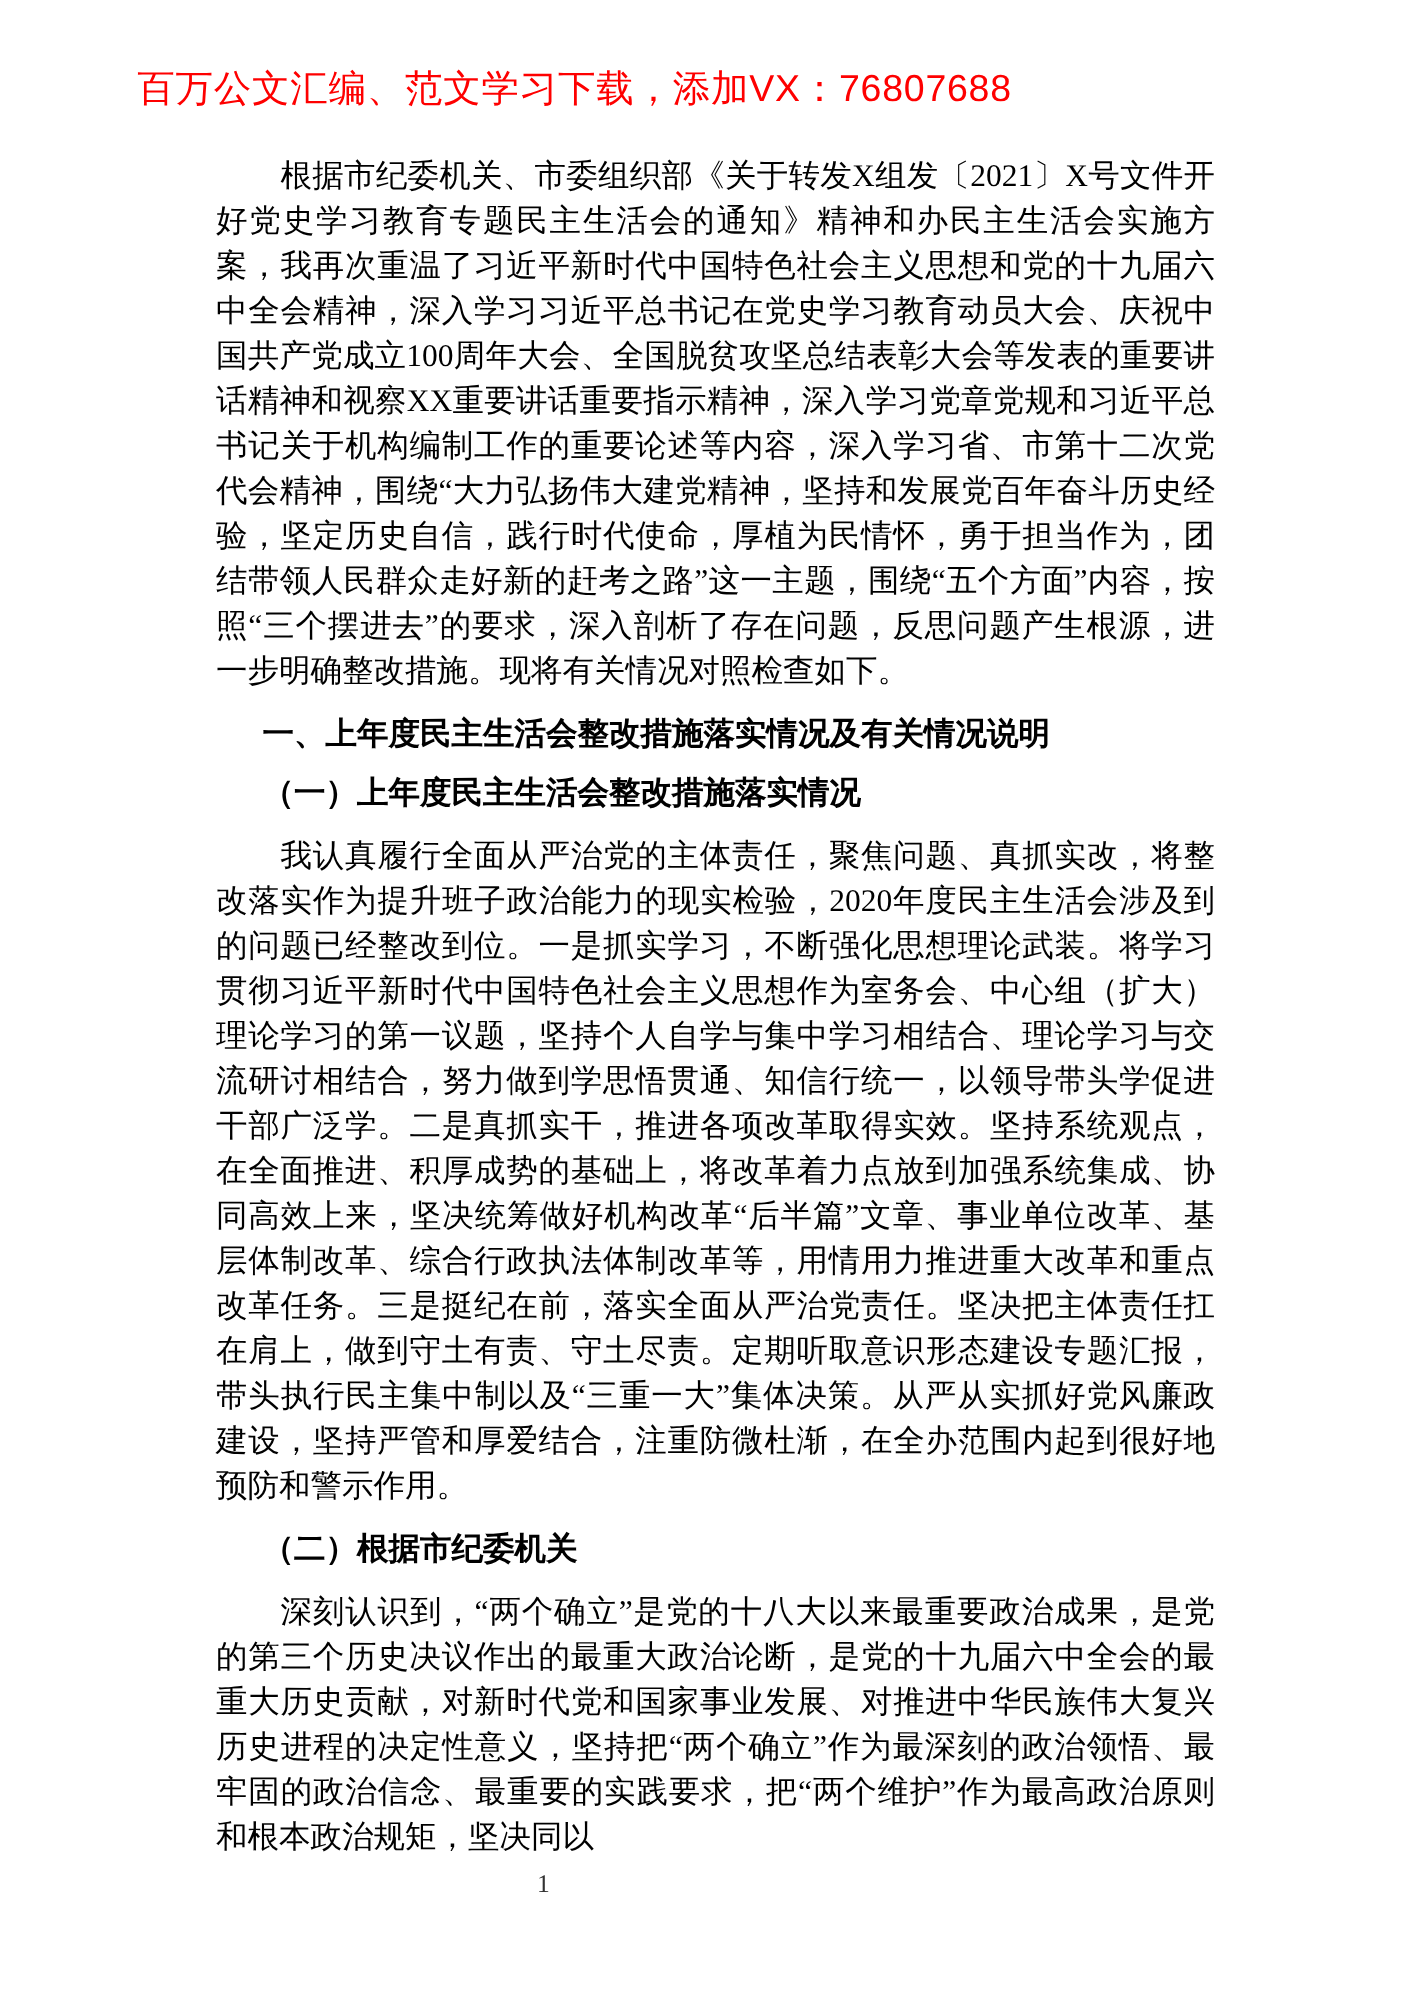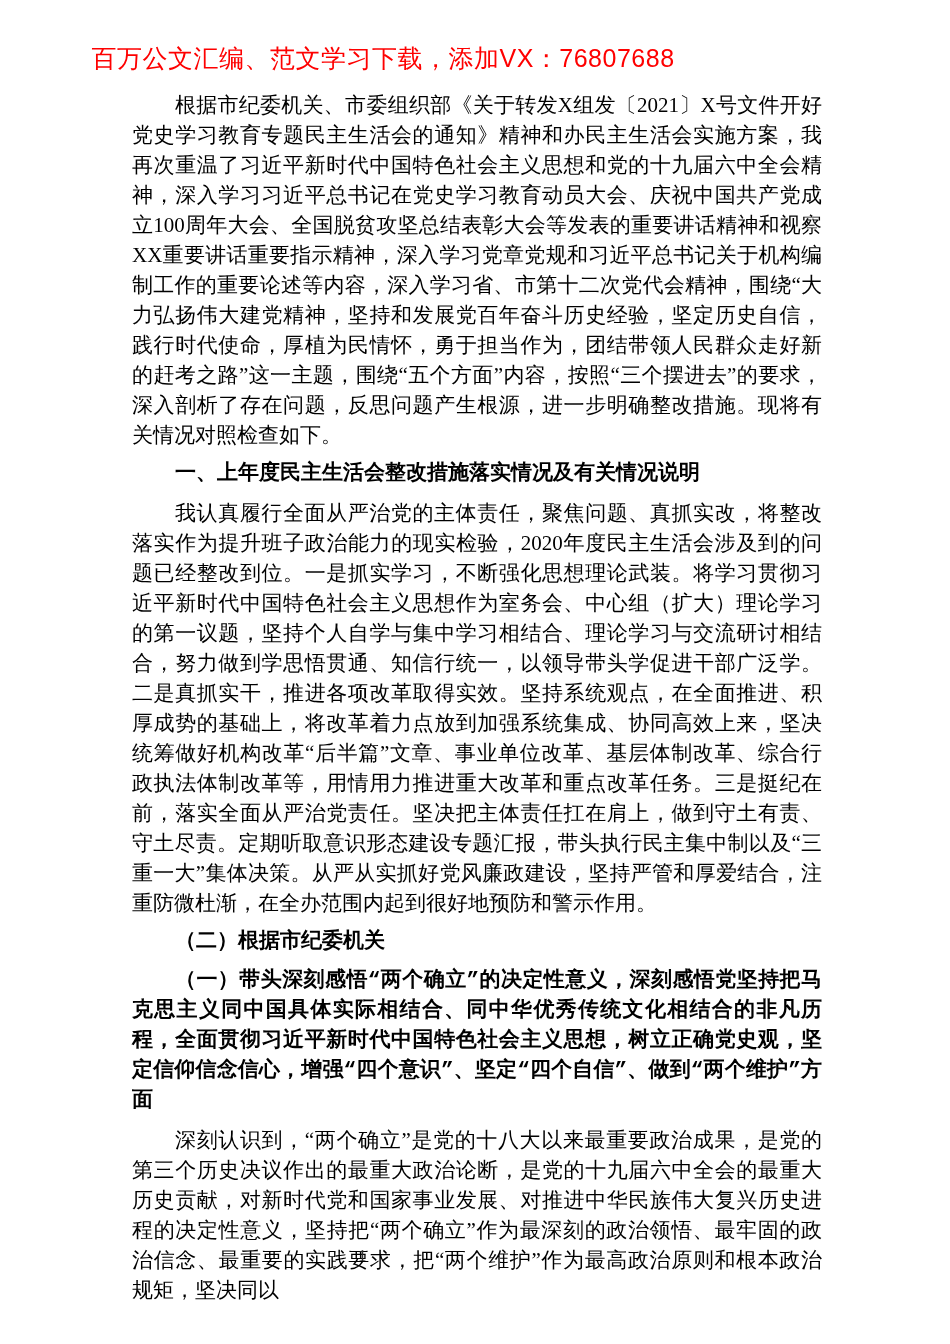--- a/index.html
+++ b/index.html
@@ -27,28 +27,28 @@
     position: absolute;
     left: 132px;
     top: 90px;
     width: 690px;
     color: #000000;
     font-size: 21px;
     line-height: 30px;
     text-align: justify;
   }
   .para {
-    margin: 0;
+    margin: 12px;
     text-indent: 43px;
   }
   .h {
     margin: 9px 0;
     text-indent: 43px;
     font-weight: 700;
-    font-family: Liberation Mono, monospace;
+    font-family: Liberation Serif, serif;
     font-size: 21px;
     line-height: 30px;
   }
   .pagenum {
     position: absolute;
     left: 358px;
     top: 1246px;
     color: #333333;
     font-size: 17px;
     font-family: "Liberation Serif", "DejaVu Serif", serif;
@@ -57,21 +57,21 @@
 </head>
 <body>
 
 <div class="page">
 
   <div class="notice">百万公文汇编、范文学习下载，添加VX：76807688</div>
 
   <div class="doc">
     <p class="para">根据市纪委机关、市委组织部《关于转发X组发〔2021〕X号文件开好党史学习教育专题民主生活会的通知》精神和办民主生活会实施方案，我再次重温了习近平新时代中国特色社会主义思想和党的十九届六中全会精神，深入学习习近平总书记在党史学习教育动员大会、庆祝中国共产党成立100周年大会、全国脱贫攻坚总结表彰大会等发表的重要讲话精神和视察XX重要讲话重要指示精神，深入学习党章党规和习近平总书记关于机构编制工作的重要论述等内容，深入学习省、市第十二次党代会精神，围绕“大力弘扬伟大建党精神，坚持和发展党百年奋斗历史经验，坚定历史自信，践行时代使命，厚植为民情怀，勇于担当作为，团结带领人民群众走好新的赶考之路”这一主题，围绕“五个方面”内容，按照“三个摆进去”的要求，深入剖析了存在问题，反思问题产生根源，进一步明确整改措施。现将有关情况对照检查如下。</p>
     <p class="h">一、上年度民主生活会整改措施落实情况及有关情况说明</p>
+    <p class="h">（一）上年度民主生活会整改措施落实情况</p>
     <p class="para">我认真履行全面从严治党的主体责任，聚焦问题、真抓实改，将整改落实作为提升班子政治能力的现实检验，2020年度民主生活会涉及到的问题已经整改到位。一是抓实学习，不断强化思想理论武装。将学习贯彻习近平新时代中国特色社会主义思想作为室务会、中心组（扩大）理论学习的第一议题，坚持个人自学与集中学习相结合、理论学习与交流研讨相结合，努力做到学思悟贯通、知信行统一，以领导带头学促进干部广泛学。二是真抓实干，推进各项改革取得实效。坚持系统观点，在全面推进、积厚成势的基础上，将改革着力点放到加强系统集成、协同高效上来，坚决统筹做好机构改革“后半篇”文章、事业单位改革、基层体制改革、综合行政执法体制改革等，用情用力推进重大改革和重点改革任务。三是挺纪在前，落实全面从严治党责任。坚决把主体责任扛在肩上，做到守土有责、守土尽责。定期听取意识形态建设专题汇报，带头执行民主集中制以及“三重一大”集体决策。从严从实抓好党风廉政建设，坚持严管和厚爱结合，注重防微杜渐，在全办范围内起到很好地预防和警示作用。</p>
     <p class="h">（二）根据市纪委机关</p>
-    <p class="h">（一）带头深刻感悟“两个确立”的决定性意义，深刻感悟党坚持把马克思主义同中国具体实际相结合、同中华优秀传统文化相结合的非凡历程，全面贯彻习近平新时代中国特色社会主义思想，树立正确党史观，坚定信仰信念信心，增强“四个意识”、坚定“四个自信”、做到“两个维护”方面</p>
     <p class="para">深刻认识到，“两个确立”是党的十八大以来最重要政治成果，是党的第三个历史决议作出的最重大政治论断，是党的十九届六中全会的最重大历史贡献，对新时代党和国家事业发展、对推进中华民族伟大复兴历史进程的决定性意义，坚持把“两个确立”作为最深刻的政治领悟、最牢固的政治信念、最重要的实践要求，把“两个维护”作为最高政治原则和根本政治规矩，坚决同以</p>
   </div>
 
   <div class="pagenum">1</div>
 
 </div>
 
 </body></html>

